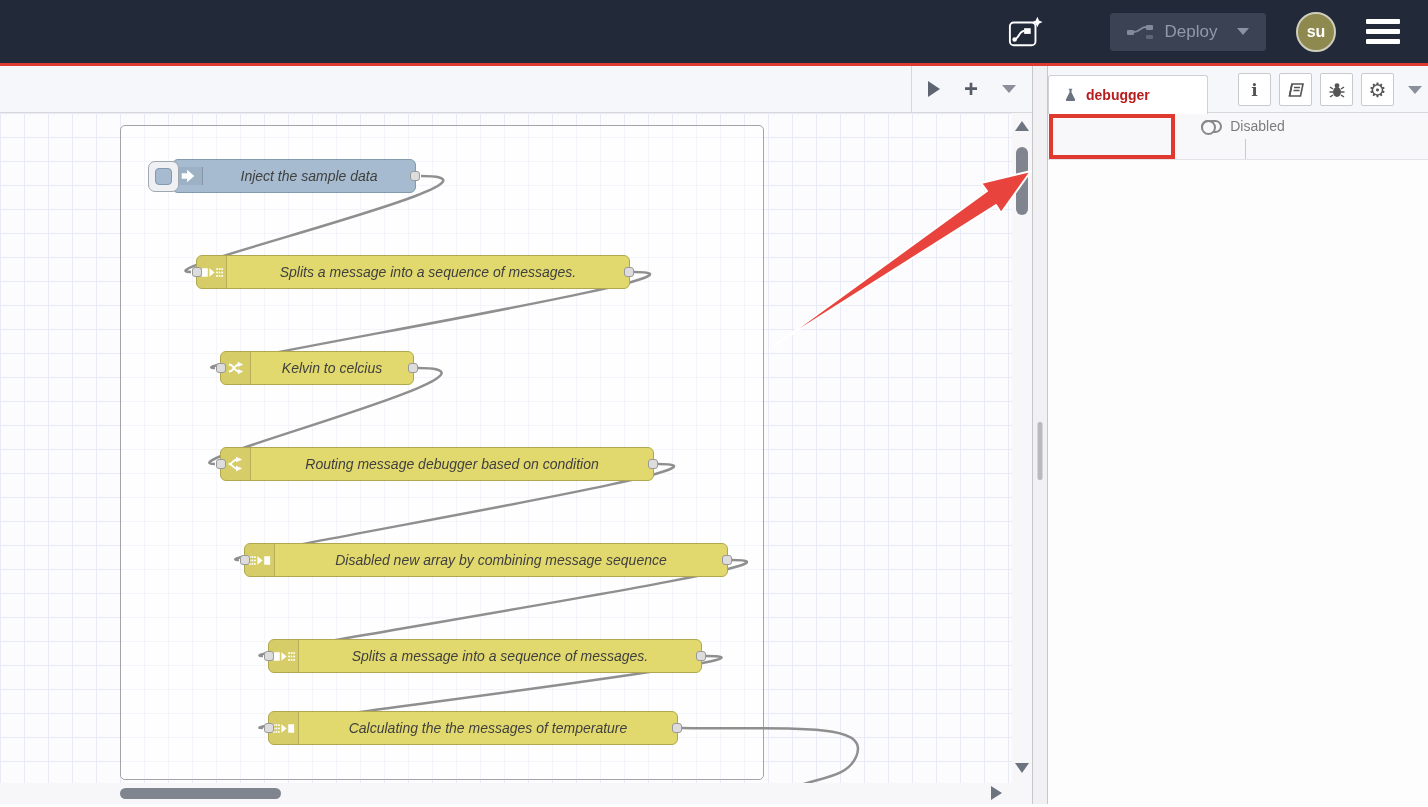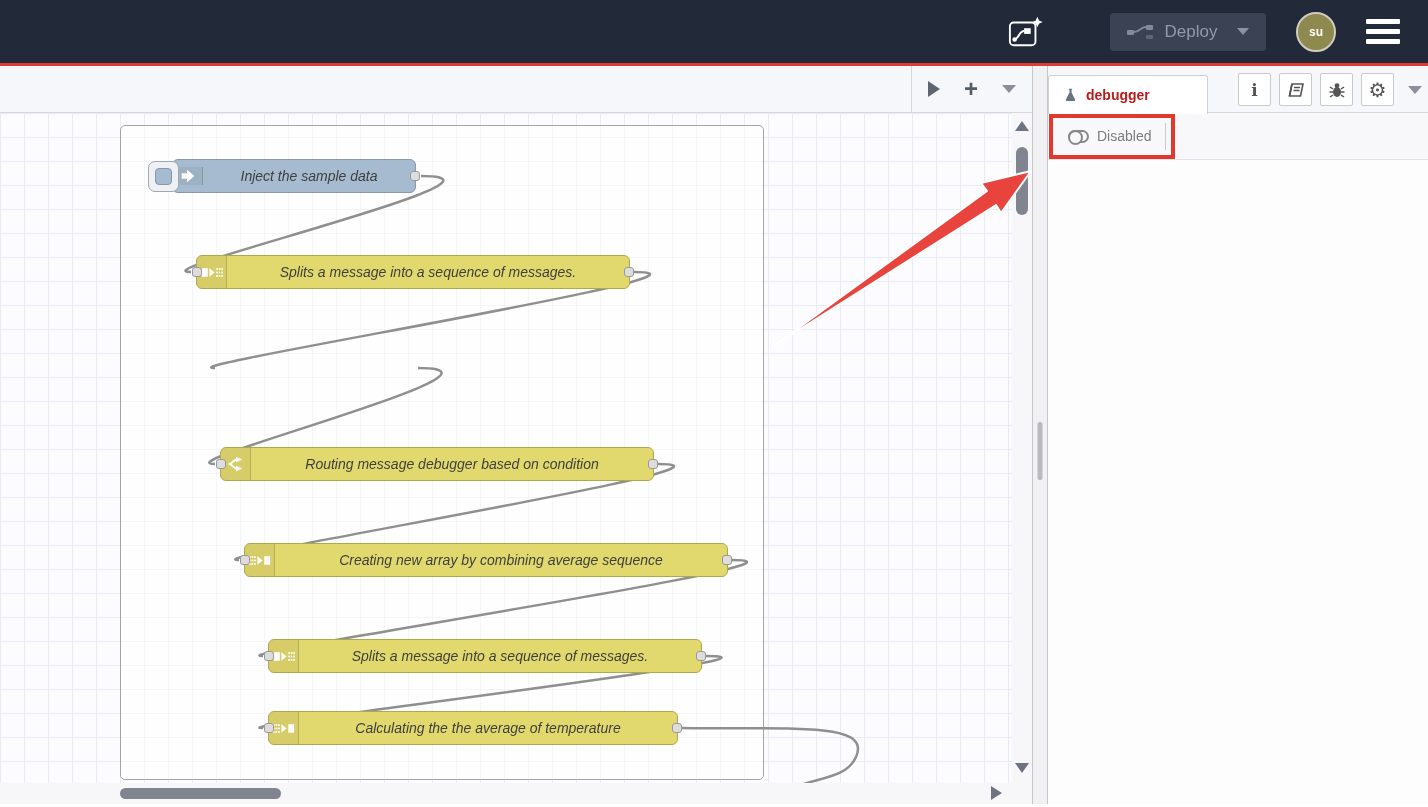--- a/index.html
+++ b/index.html
@@ -11,21 +11,21 @@
     justify-content:flex-end; gap:30px; padding-right:28px;
     border-bottom:3px solid #df3b32; }
   .hdr-btn { display:flex; align-items:center; cursor:pointer; }
   .deploy-btn { background:#3a4253; border-radius:3px; height:38px; width:156px;
     display:flex; align-items:center; justify-content:center; gap:12px;margin-left:36px; }
   .deploy-label { color:#919aa8; font-size:17px; }
   .chev { width:0; height:0; border-left:6px solid transparent;
     border-right:6px solid transparent; border-top:7px solid #8a93a0; }
   .deploy-chev { margin-left:8px; }
   .avatar { width:40px; height:40px; border-radius:50%; background:#8e894e;
-    border:2px solid #cfcdbd; color:#fff; font-weight:bold; font-size:12px;
+    border:2px solid #cfcdbd; color:#fff; font-weight:bold; font-size:16px;
     display:flex; align-items:center; justify-content:center; }
   .hamburger { display:flex; flex-direction:column; gap:5px; cursor:pointer; }
   .hamburger span { display:block; width:34px; height:5px; background:#fff; border-radius:1px; }
 
   
   .main { display:flex; height:738px; }
   .canvas-pane { position:relative; width:1032px; height:100%; }
   .separator { width:16px; background:#f1f1f4; border-left:1px solid #c6c6cb;
     border-right:1px solid #c6c6cb; position:relative; cursor:col-resize; }
   .sep-grip { position:absolute; left:50%; transform:translateX(-50%); top:356px;
@@ -102,21 +102,21 @@
     align-items:center; gap:8px; }
   .sq-btn { width:33px; height:33px; background:#fff; border:1px solid #c9c9ce;
     border-radius:2px; display:flex; align-items:center; justify-content:center;
     cursor:pointer; }
   .info-glyph { font-family:"DejaVu Serif", serif; font-weight:bold;
     font-size:17px; color:#555; }
   .gear-glyph { font-size:20px; color:#555; line-height:1; }
   .sb-chev { margin-left:6px; }
 
   .debug-toolbar { height:47px; background:#f8f8fb; border-bottom:1px solid #e2e2e7;
-    display:flex; align-items:center; padding-left:10px; position:relative; }
+    display:flex; align-items:center; padding-left:10px; position:relative;flex-direction:column; }
   .disabled-btn { display:flex; align-items:center; gap:8px; padding:5px 10px;
     color:#7c7c7c; font-size:14px; cursor:pointer; }
   .toggle-off { position:relative; width:21px; height:13px; border:2px solid #888;
     border-radius:7px; }
   .toggle-off::before { content:''; position:absolute; left:-2px; top:-2px;
     width:11px; height:11px; border:2px solid #888; border-radius:50%;
     background:#f8f8fb; }
   .dbg-sep { width:1px; height:27px; background:#c9c9ce; margin-left:4px; }
   .red-box { position:absolute; left:1px; top:48px; width:126px; height:45px;
     border:4px solid #e0392f; z-index:5; pointer-events:none; }
@@ -212,20 +212,33 @@
                 <rect x="21" y="11" width="2" height="2"></rect>
                 <rect x="24" y="11" width="2" height="2"></rect>
               </g>
           </svg>
         </div>
         <span class="lbl">Splits a message into a sequence of messages.</span>
         <span class="port in"></span>
         <span class="port out"></span>
       </div>
 
+      <div class="node yellow" style="left:220px; top:238px; width:194px;">
+        <div class="iconbox">
+          <svg width="18" height="18" viewBox="0 0 20 20">
+            <path d="M2 6c6 0 6 8 11 8" stroke="#fff" stroke-width="2.2" fill="none"></path>
+            <path d="M2 14c6 0 6-8 11-8" stroke="#fff" stroke-width="2.2" fill="none"></path>
+            <path d="M12 11l6 3-6 3z" fill="#fff"></path>
+            <path d="M12 3l6 3-6 3z" fill="#fff"></path>
+          </svg>
+        </div>
+        <span class="lbl">Kelvin to celcius</span>
+        <span class="port in"></span>
+        <span class="port out"></span>
+      </div>
 
       <div class="node yellow" style="left:220px; top:334px; width:434px;">
         <div class="iconbox">
           <svg width="18" height="18" viewBox="0 0 20 20">
             <path d="M2 10c5 0 4-5 9-5" stroke="#fff" stroke-width="2.2" fill="none"></path>
             <path d="M2 10c5 0 4 5 9 5" stroke="#fff" stroke-width="2.2" fill="none"></path>
             <path d="M10 2v6l7-3z" fill="#fff"></path>
             <path d="M10 12v6l7-3z" fill="#fff"></path>
           </svg>
         </div>
@@ -245,21 +258,21 @@
                 <rect x="3" y="7" width="2" height="2"></rect>
                 <rect x="6" y="7" width="2" height="2"></rect>
             <rect x="0" y="11" width="2" height="2"></rect>
                 <rect x="3" y="11" width="2" height="2"></rect>
                 <rect x="6" y="11" width="2" height="2"></rect>
               </g>
             <path d="M10 3l6 5-6 5z" fill="#fff"></path>
             <rect x="18" y="3" width="7" height="10" fill="#fff"></rect>
           </svg>
         </div>
-        <span class="lbl">Creating new array by combining average sequence</span>
+        <span class="lbl">Disabled new array by combining message sequence</span>
         <span class="port in"></span>
         <span class="port out"></span>
       </div>
 
       <div class="node yellow" style="left:268px; top:526px; width:434px;">
         <div class="iconbox">
           <svg width="22" height="15" viewBox="0 0 26 16">
             <rect x="1" y="3" width="7" height="10" fill="#fff"></rect>
             <path d="M10 3l6 5-6 5z" fill="#fff"></path>
             <g fill="#fff">
@@ -291,21 +304,21 @@
                 <rect x="3" y="7" width="2" height="2"></rect>
                 <rect x="6" y="7" width="2" height="2"></rect>
             <rect x="0" y="11" width="2" height="2"></rect>
                 <rect x="3" y="11" width="2" height="2"></rect>
                 <rect x="6" y="11" width="2" height="2"></rect>
               </g>
             <path d="M10 3l6 5-6 5z" fill="#fff"></path>
             <rect x="18" y="3" width="7" height="10" fill="#fff"></rect>
           </svg>
         </div>
-        <span class="lbl">Calculating the the average of temperature</span>
+        <span class="lbl">Calculating the the messages of temperature</span>
         <span class="port in"></span>
         <span class="port out"></span>
       </div>
     </div>
 
     <div class="vscroll">
       <span class="vs-up"></span>
       <span class="vs-thumb"></span>
       <span class="vs-down"></span>
     </div>

